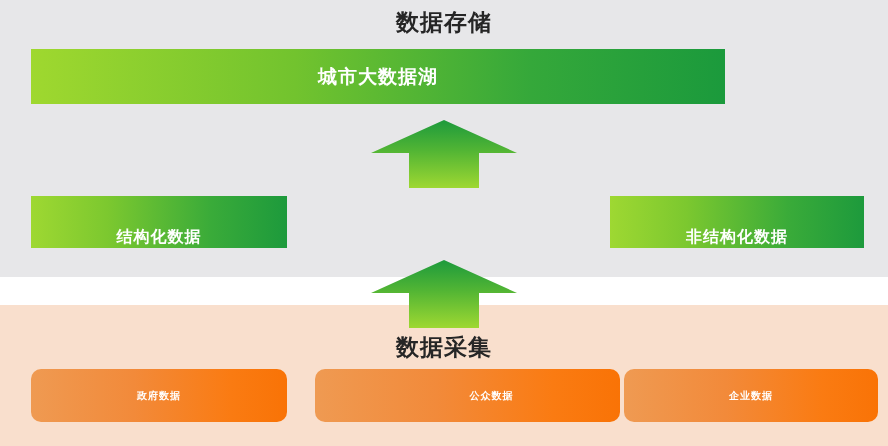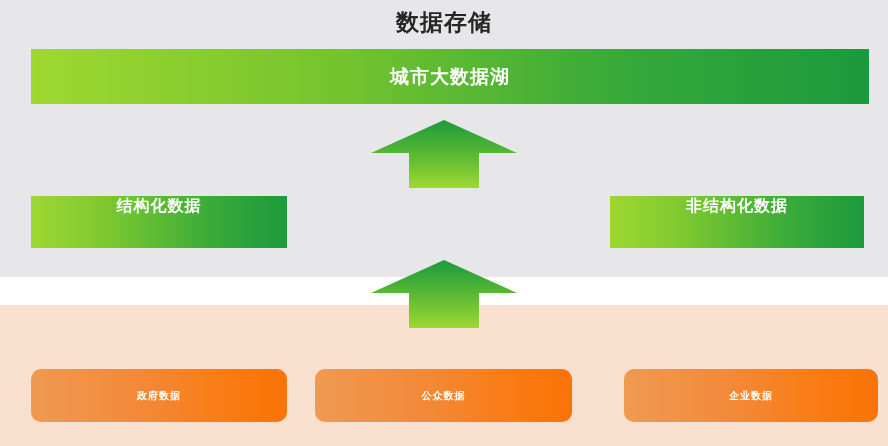--- a/index.html
+++ b/index.html
@@ -58,42 +58,42 @@
     line-height: 28px;
   }
   .title-storage { top: 8px; }
   .title-collect { top: 333px; }
 
   
   .lake-bar {
     position: absolute;
     left: 31px;
     top: 49px;
-    width: 838px;
+    width: 694px;
     height: 55px;
     background: linear-gradient(90deg, #9fd82f 0%, #72c32e 38%, #35a83a 72%, #1b9a3c 100%);
     display: flex;
     align-items: center;
     justify-content: center;
   }
   .lake-bar .label {
     color: #ffffff;
     font-size: 19px;
     font-weight: bold;
     letter-spacing: 1px;
   }
 
   
   .green-box {
     position: absolute;
     top: 196px;
     height: 52px;
     background: linear-gradient(90deg, #9ed832 0%, #7cc82f 30%, #3aab39 70%, #1d9a3c 100%);
     display: flex;
-    align-items: flex-start;
+    align-items: flex-end;
     justify-content: center;
   }
   .green-box .label {
     color: #ffffff;
     font-size: 16px;
     font-weight: bold;
     letter-spacing: 1px;
   }
   .gb-1 { left: 31px;  width: 256px; }
   .gb-2 { left: 320px; width: 257px; }
@@ -110,21 +110,21 @@
     align-items: center;
     justify-content: center;
   }
   .orange-box .label {
     color: #ffffff;
     font-size: 10px;
     font-weight: bold;
     letter-spacing: 1px;
   }
   .ob-1 { left: 31px;  width: 256px; }
-  .ob-2 { left: 315px; width: 257px; }
+  .ob-2 { left: 315px; width: 257px; padding-left: 48px; }
   .ob-3 { left: 624px; width: 254px; }
 
   
   .arrow {
     position: absolute;
   }
   .arrow-top    { left: 369px; top: 118px; }
   .arrow-bottom { left: 369px; top: 258px; }
 </style>
 </head>
@@ -168,20 +168,21 @@
         <linearGradient id="arrowGradBottom" x1="0" y1="0" x2="0" y2="1">
           <stop offset="0%" stop-color="#1d9a3c"></stop>
           <stop offset="45%" stop-color="#52b534"></stop>
           <stop offset="100%" stop-color="#9ed832"></stop>
         </linearGradient>
       </defs>
       <polygon points="75,2 148,35 110,35 110,70 40,70 40,35 2,35" fill="url(#arrowGradBottom)"></polygon>
     </svg>
   </div>
 
+  <div class="section-title title-collect">数据采集</div>
 
   <div class="orange-box ob-1">
     <span class="label">政府数据</span>
   </div>
   <div class="orange-box ob-2">
     <span class="label">公众数据</span>
   </div>
   <div class="orange-box ob-3">
     <span class="label">企业数据</span>
   </div>

